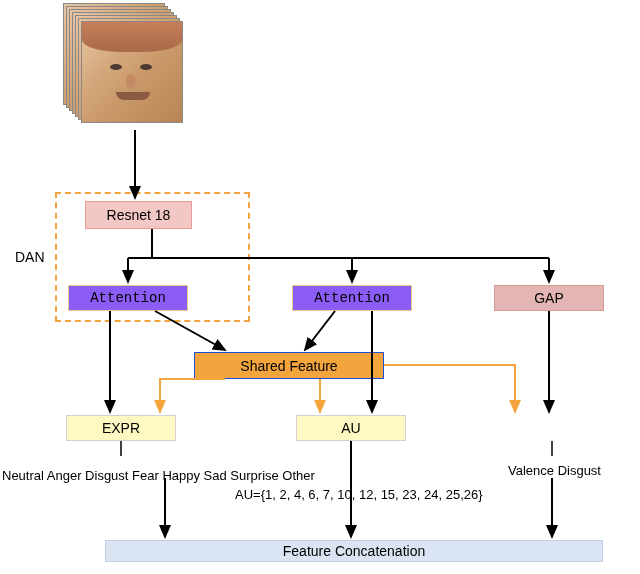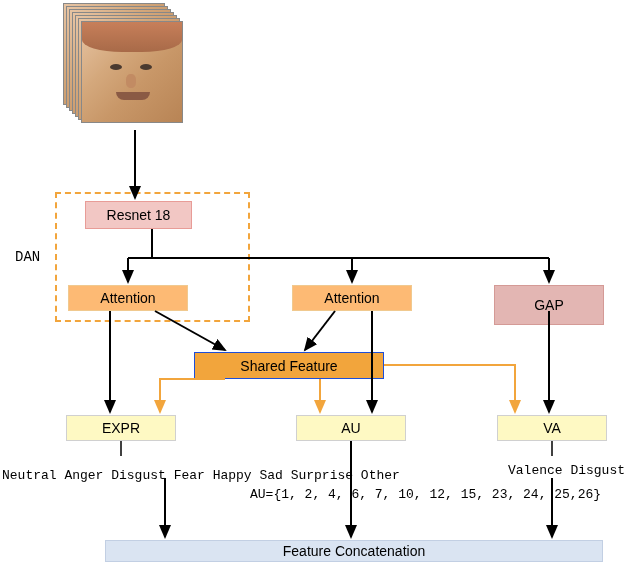--- a/index.html
+++ b/index.html
@@ -7,27 +7,27 @@
   .canvas { position: relative; width: 640px; height: 574px; }
   .block { position: absolute; display: flex; align-items: center; justify-content: center; font-size: 14px; }
   .face-stack { position: absolute; left: 63px; top: 3px; width: 124px; height: 124px; }
   .face-layer { position: absolute; width: 102px; height: 102px; border: 1px solid #888; background: linear-gradient(135deg,#e7c4a3 0%,#d4a87c 35%,#c89768 60%,#b88455 100%); overflow: hidden; }
   .face-layer .hair { position:absolute; top:0; left:0; right:0; height:30px; background: linear-gradient(#c77f5a,#a86a48); border-radius: 0 0 40% 40%; }
   .face-layer .eyeL,.face-layer .eyeR { position:absolute; top:42px; width:12px; height:6px; background:#4a3a30; border-radius:50%; }
   .face-layer .eyeL { left:28px; } .face-layer .eyeR { left:58px; }
   .face-layer .nose { position:absolute; top:52px; left:44px; width:10px; height:14px; background:#c28b63; border-radius:40%; }
   .face-layer .mouth { position:absolute; top:70px; left:34px; width:34px; height:8px; background:#8a5a44; border-radius:0 0 10px 10px; }
   .resnet { background:#f2c7c4; border:1px solid #e89c97; }
-  .attention { background:#fdba74; border:1px solid #f0c98f; }
+  .attention { background:#8b5cf6; border:1px solid #f0c98f;font-family:Liberation Mono, monospace; }
   .gap { background:#e3b6b3; border:1px solid #d49a96; }
   .shared { background:#f2a53c; border:1px solid #1d4ed8; color:#000; }
   .outblock { background:#fef9c3; border:1px solid #d0d0d0; }
   .featcat { background:#dae4f2; border:1px solid #c2cfe3; }
   .dashed { position:absolute; border:2px dashed #f2a53c; }
-  .label { position:absolute; font-size:14px;font-family:Liberation Mono, monospace; }
+  .label { position:absolute; font-size:14px; }
   .label-small { font-size:13px; }
   svg.arrows { position:absolute; left:0; top:0; width:640px; height:574px; pointer-events:none; }
 </style>
 </head>
 <body>
 
 <div class="canvas">
 
   <div class="face-stack">
     <div class="face-layer" style="left:0px; top:0px;"></div>
@@ -45,32 +45,31 @@
     </div>
   </div>
 
   <div class="dashed" style="left:55px; top:192px; width:195px; height:130px;"></div>
   <div class="label" style="left:15px; top:249px;">DAN</div>
 
   <div class="block resnet" style="left:85px; top:201px; width:107px; height:28px;">Resnet 18</div>
 
   <div class="block attention" style="left:68px; top:285px; width:120px; height:26px;">Attention</div>
   <div class="block attention" style="left:292px; top:285px; width:120px; height:26px;">Attention</div>
-  <div class="block gap" style="left:494px; top:285px; width:110px; height:40px;">GAP</div>
+  <div class="block gap" style="left:494px; top:285px; width:110px; height:26px;">GAP</div>
 
   <div class="block shared" style="left:194px; top:352px; width:190px; height:27px;">Shared Feature</div>
 
   <div class="block outblock" style="left:66px; top:415px; width:110px; height:26px;">EXPR</div>
   <div class="block outblock" style="left:296px; top:415px; width:110px; height:26px;">AU</div>
-  <div class="block outblock" style="left:497px; top:415px; width:110px; height:26px;">VA</div>
 
   <div class="block featcat" style="left:105px; top:540px; width:498px; height:22px;">Feature Concatenation</div>
 
   <div class="label label-small" style="left:2px; top:462px;margin-top:6px;">Neutral Anger Disgust Fear Happy Sad Surprise Other</div>
-  <div class="label label-small" style="left:250px; top:487px;">AU={1, 2, 4, 6, 7, 10, 12, 15, 23, 24, 25,26}</div>
+  <div class="label label-small" style="left:235px; top:487px;">AU={1, 2, 4, 6, 7, 10, 12, 15, 23, 24, 25,26}</div>
   <div class="label label-small" style="left:508px; top:463px;">Valence Disgust</div>
 
   <svg class="arrows">
     <defs>
       <marker id="arr-black" markerWidth="8" markerHeight="8" refX="6" refY="3" orient="auto">
         <path d="M0,0 L7,3 L0,6 Z" fill="#000"></path>
       </marker>
       <marker id="arr-orange" markerWidth="8" markerHeight="8" refX="6" refY="3" orient="auto">
         <path d="M0,0 L7,3 L0,6 Z" fill="#f2a53c"></path>
       </marker>

